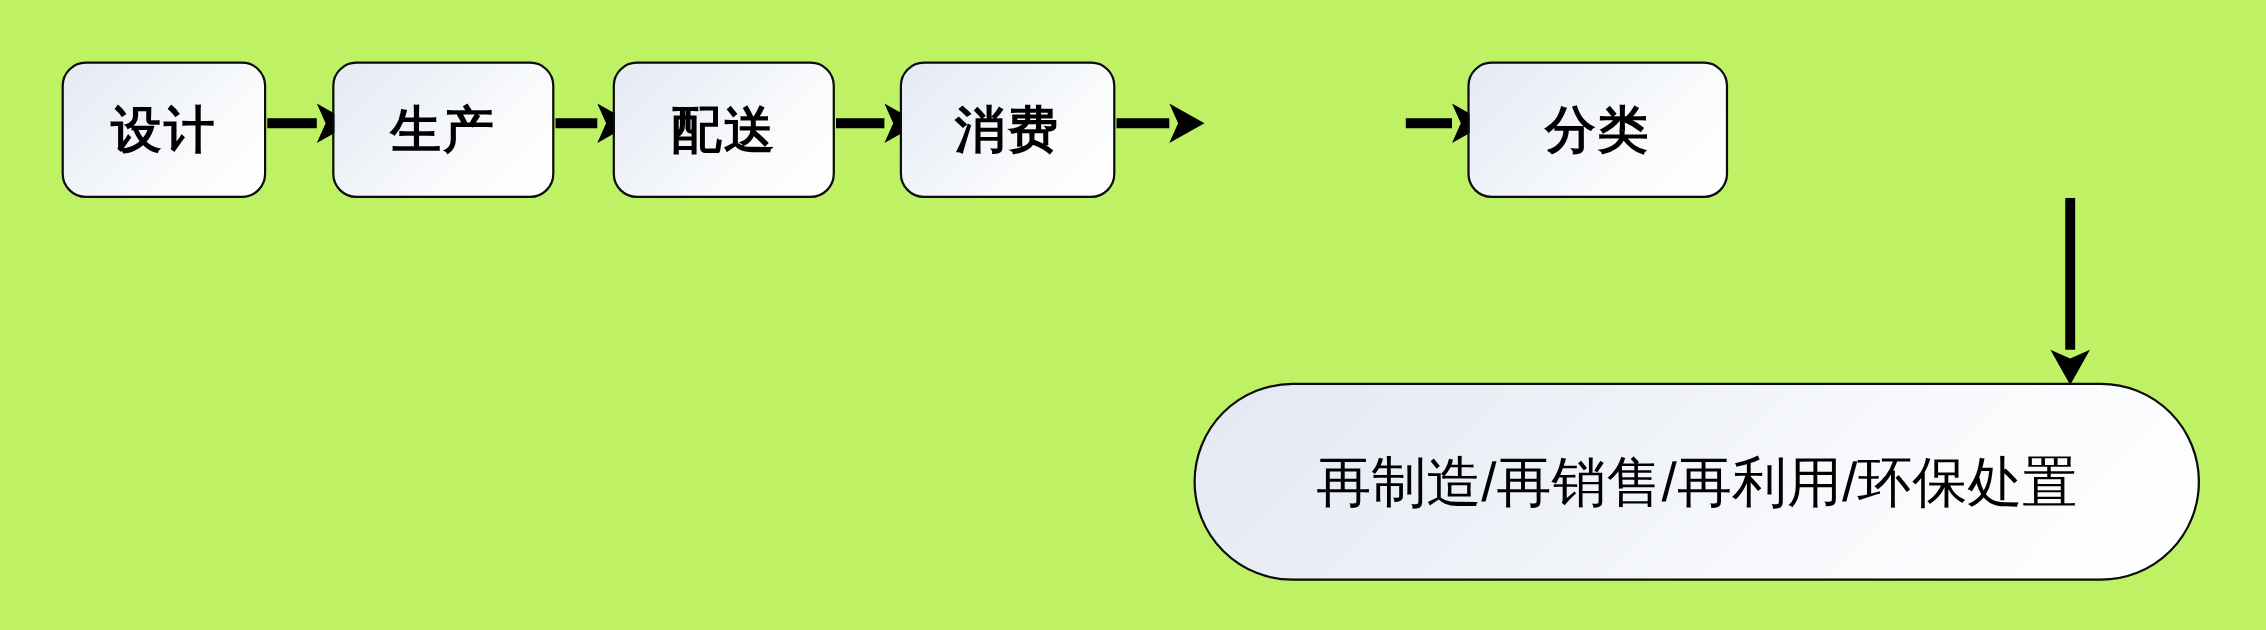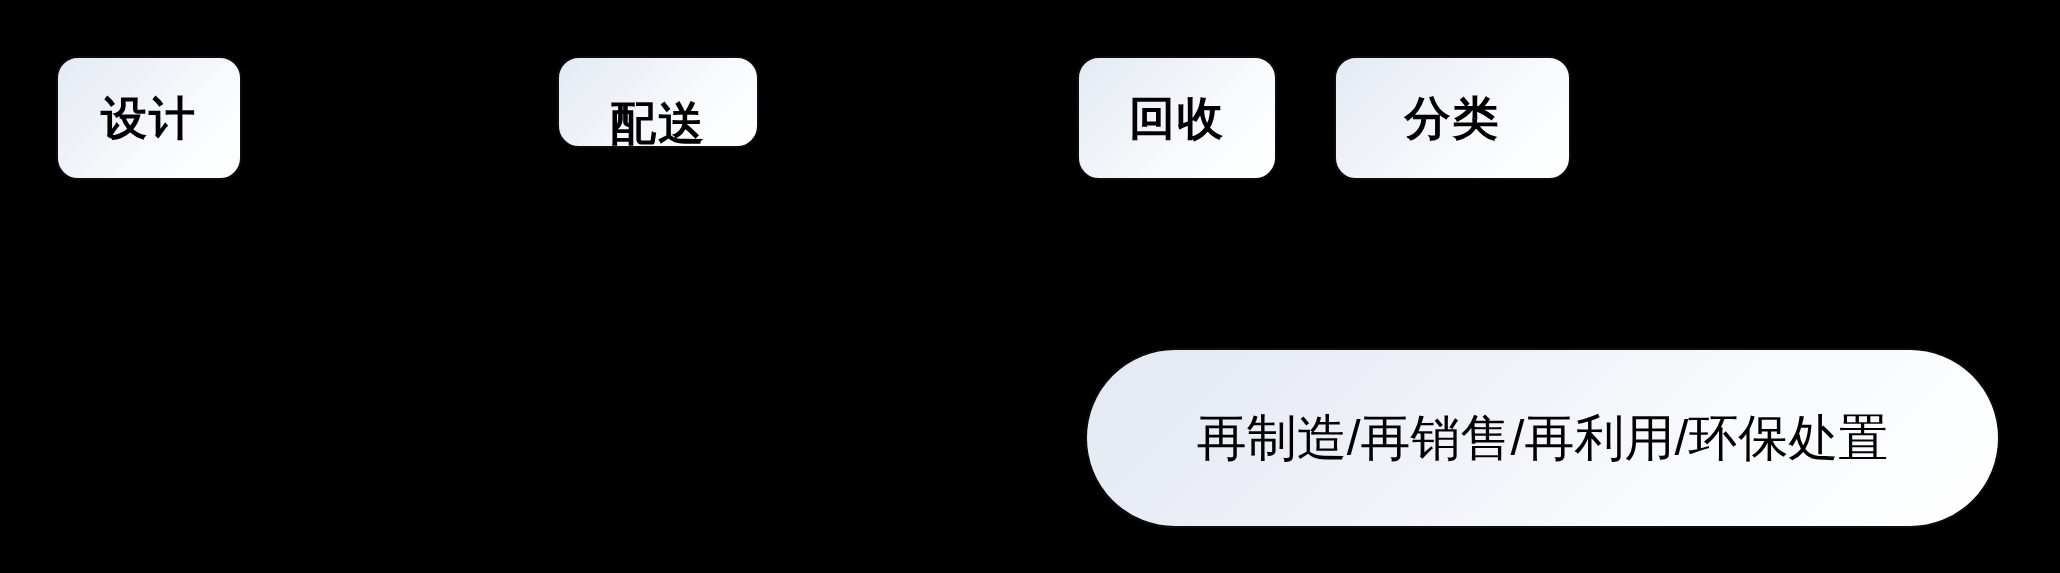--- a/index.html
+++ b/index.html
@@ -11,21 +11,21 @@
     width: 2060px;
     height: 573px;
     font-family: "Liberation Sans", "DejaVu Sans", sans-serif;
     overflow: hidden;
   }
 
   #canvas {
     position: relative;
     width: 2060px;
     height: 573px;
-    background: #000000;
+    background: #bef264;
   }
 
   
   .node-box {
     position: absolute;
     box-sizing: border-box;
     border: 2.2px solid #0c0c10;
     border-radius: 22px;
     background: linear-gradient(135deg, #e5eaf3 0%, #eef1f7 32%, #f8fafc 62%, #ffffff 100%);
     display: flex;
@@ -121,29 +121,32 @@
     <g>
       <line class="conn-line" x1="1882" y1="180" x2="1882" y2="318"></line>
       <polygon class="conn-head" points="1864,318 1882,350 1900,318 1882,326"></polygon>
     </g>
   </svg>
 
   <div class="node-box" style="left:56px;  top:56px; width:186px; height:124px;">
     <span class="node-label">设计</span>
   </div>
 
+  <div class="node-box" style="left:302px; top:56px; width:202px; height:124px;">
+    <span class="node-label">生产</span>
+  </div>
 
-  <div class="node-box" style="left:557px; top:56px; width:202px; height:92px;align-items:flex-end;">
+  <div class="node-box" style="left:557px; top:56px; width:202px; height:124px;">
     <span class="node-label">配送</span>
   </div>
 
+  <div class="node-box" style="left:818px; top:56px; width:196px; height:124px;">
+    <span class="node-label">消费</span>
+  </div>
 
-  <div class="node-box" style="left:1077px; top:56px; width:200px; height:124px;">
-    <span class="node-label">回收</span>
-  </div>
 
   <div class="node-box" style="left:1334px; top:56px; width:237px; height:124px;">
     <span class="node-label">分类</span>
   </div>
 
   <div class="capsule" style="left:1085px; top:348px; width:915px; height:180px;">
     <span class="capsule-label">再制造/再销售/再利用/环保处置</span>
   </div>
 
 </div>

